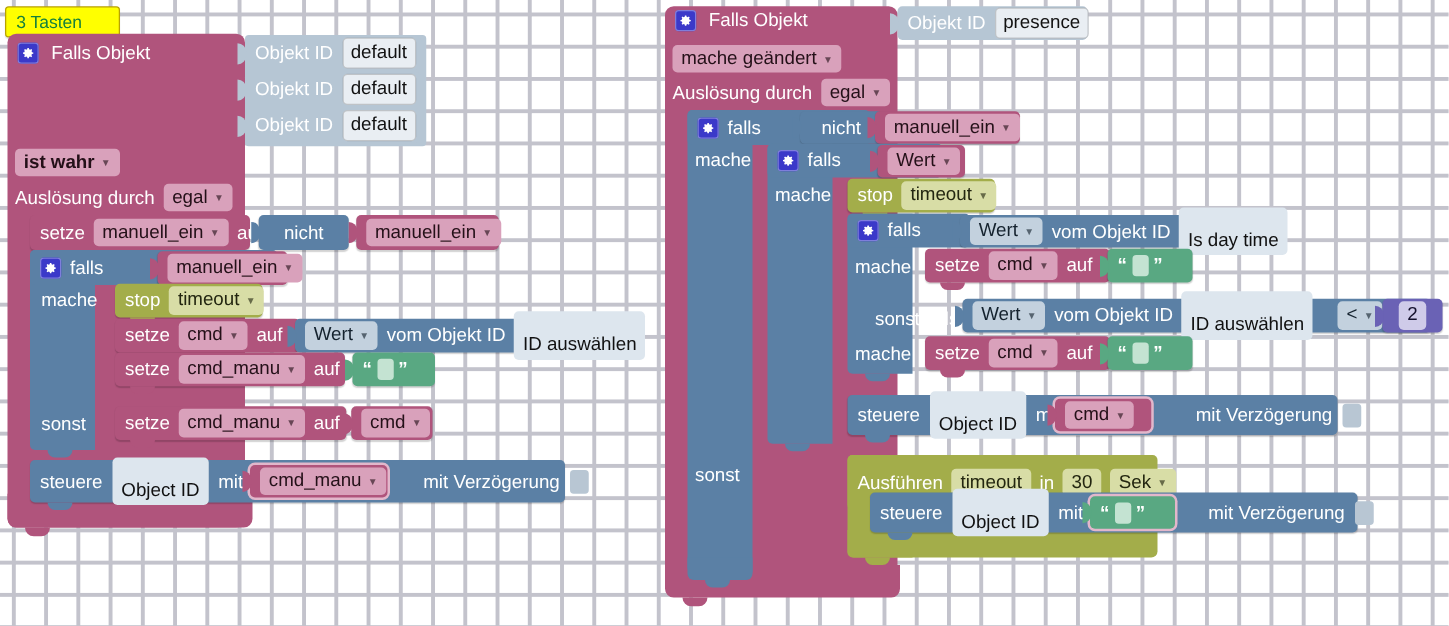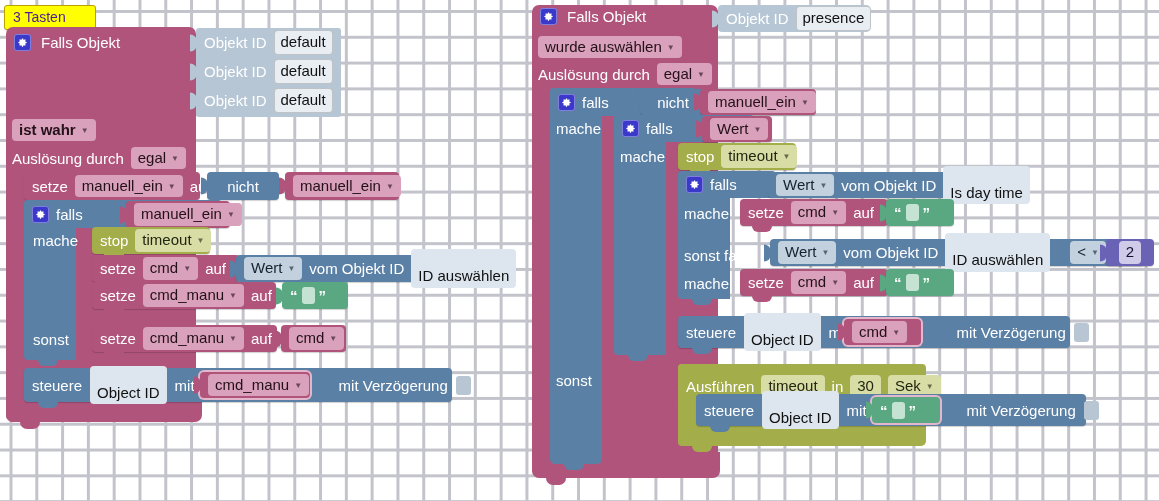--- a/index.html
+++ b/index.html
@@ -99,21 +99,21 @@
   .tab.t-green {background:#59a882;}
   .tab.t-slate {background:#b6c6d4;}
   .tab.t-indigo{background:#6a62b5;}
 
   
   .sel{box-shadow:0 0 0 2px #e2b7cb;}
 
   
   .bubble{
     position:absolute;background:#ffff00;border:1px solid #b9a200;
-    border-radius:3px;color:#4c1d95;font-size:14px;padding:3px 8px 4px;
+    border-radius:3px;color:#15803d;font-size:14px;padding:3px 8px 4px;
     box-shadow:0 1px 1px rgba(0,0,0,.15);
   }
   .bubble .tail{
     position:absolute;left:14px;bottom:-7px;width:0;height:0;
     border-left:7px solid transparent;border-right:7px solid transparent;
     border-top:7px solid #ffff00;
   }
   .bubble .tail-b{
     position:absolute;left:13px;bottom:-9px;width:0;height:0;
     border-left:8px solid transparent;border-right:8px solid transparent;
@@ -355,21 +355,21 @@
   <div class="blk c-slate" style="left:718px;top:5px;width:152px;height:27px;">
     <span class="tab t-slate"></span>
     <div class="row">
       <span class="lbl">Objekt ID</span>
       <span class="fld flat">presence</span>
     </div>
   </div>
 
   <div class="abs" style="left:538px;top:36px;">
     <span class="fld on-rose">
-      <span>wurde auswählen</span>
+      <span>mache geändert</span>
       <span class="caret">▼</span>
     </span>
   </div>
 
   <div class="abs" style="left:538px;top:63px;display:flex;align-items:center;gap:7px;">
     <span class="lbl">Auslösung durch</span>
     <span class="fld on-rose">
       <span>egal</span>
       <span class="caret">▼</span>
     </span>
@@ -479,21 +479,21 @@
   <div class="blk c-green shadowy" style="left:886px;top:199px;width:68px;height:27px;">
     <span class="tab t-green"></span>
     <div class="row" style="gap:4px;">
       <span class="lbl" style="font-weight:bold;">“</span>
       <span style="display:inline-block;width:13px;height:17px;background:#c4e3d2;border-radius:3px;"></span>
       <span class="lbl" style="font-weight:bold;">”</span>
     </div>
   </div>
   <div class="abs" style="left:752px;top:226px;width:20px;height:6px;background:#b0547c;border-radius:0 0 8px 8px;"></div>
 
-  <span class="abs lbl" style="left:684px;top:247px;">sonst falls</span>
+  <span class="abs lbl" style="left:700px;top:247px;">sonst falls</span>
 
   <div class="blk c-blue shadowy" style="left:770px;top:239px;width:375px;height:27px;">
     <span class="tab t-blue"></span>
     <div class="row" style="gap:7px;">
       <span class="fld on-blue">
         <span>Wert</span>
         <span class="caret">▼</span>
       </span>
       <span class="lbl">vom Objekt ID</span>
       <span class="fld flat-d">ID auswählen</span>

